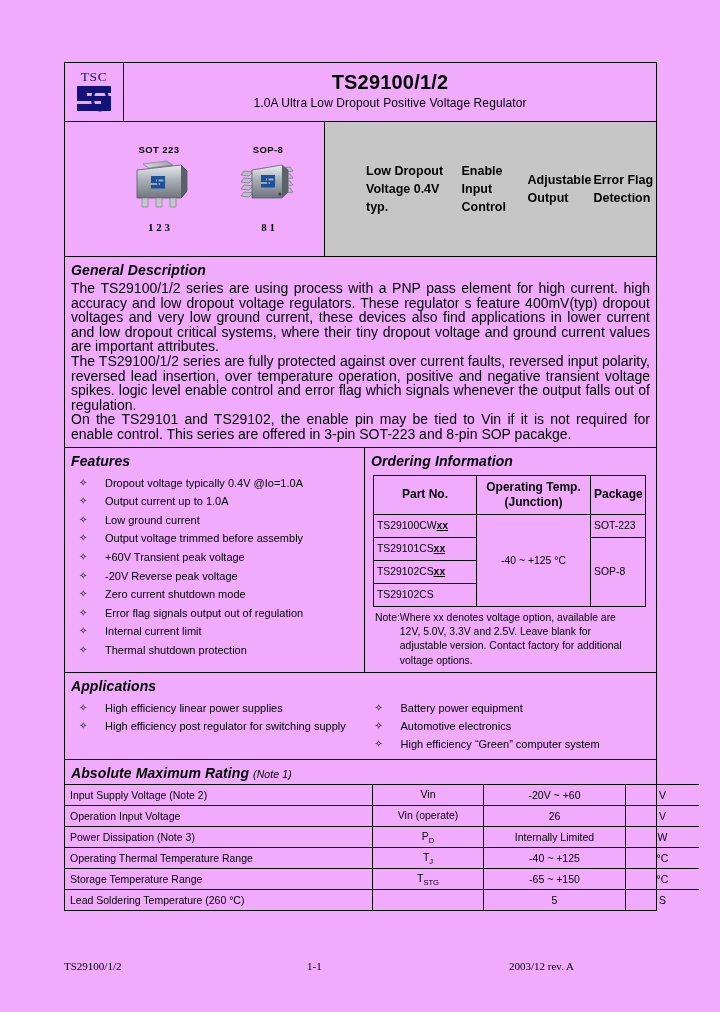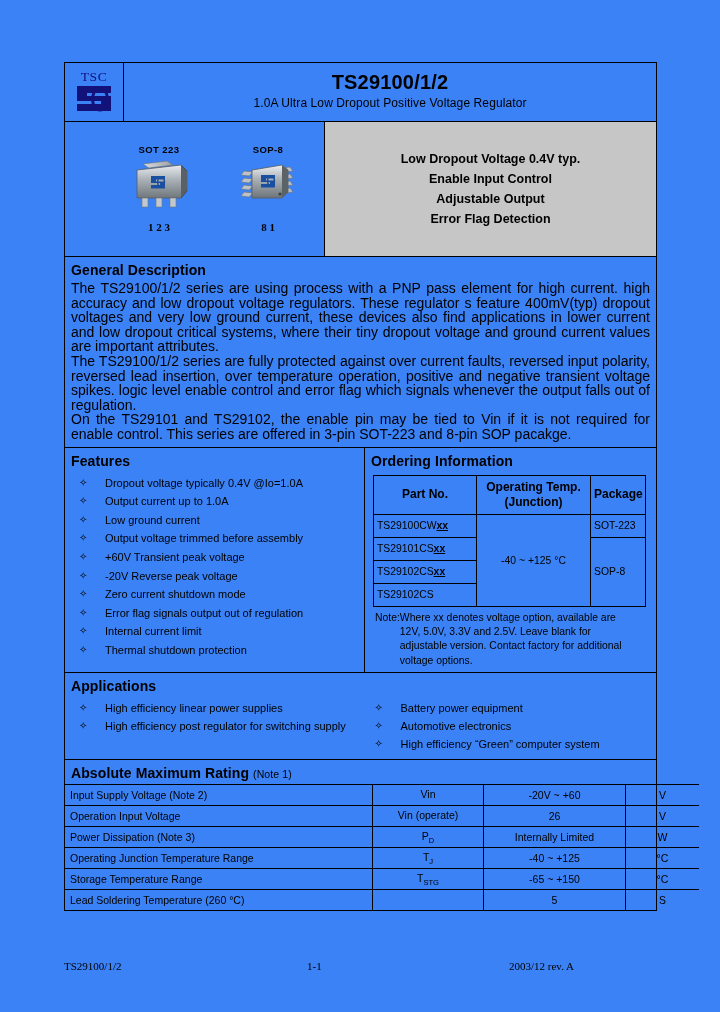--- a/index.html
+++ b/index.html
@@ -12,21 +12,21 @@
     height: 1012px;
     position: relative;
     font-family: "Liberation Sans", sans-serif;
     color: #000;
     overflow: hidden;
   }
   .page {
     position: absolute;
     left: 0; top: 0;
     width: 720px; height: 1012px;
-    background: #3b82f6;
+    background: #f0abfc;
   }
   .sheet {
     position: absolute;
     left: 64px;
     top: 62px;
     width: 593px;
   }
 
   
   .hdr {
@@ -109,41 +109,43 @@
   .pkg-pins {
     font-size: 11px;
     font-weight: bold;
     font-family: "Liberation Serif", serif;
     margin-top: 1px;
   }
   .band-feat {
     flex: 1;
     background: #c6c6c6;
     display: flex;
-    flex-direction: column;
+    flex-direction: row;
     align-items: center;
     justify-content: center;
     gap: 2px;
+    padding-left: 41px;
   }
   .band-feat div {
     font-size: 12.5px;
     font-weight: bold;
     line-height: 18px;
   }
 
   
   .sec {
     border: 1.4px solid #000;
     border-top: none;
   }
   .sec-head {
     font-size: 14px;
     font-weight: bold;
     padding: 5px 6px 3px 6px;
     letter-spacing: 0.1px;
+    font-style: italic;
   }
   .sec-head .note-sm {
     font-size: 10.5px;
     font-weight: normal;
   }
 
   
   .desc {
     padding: 0 6px 5px 6px;
   }
@@ -490,21 +492,21 @@
           <td class="amr-val">26</td>
           <td class="amr-unit">V</td>
         </tr>
         <tr>
           <td class="amr-param">Power Dissipation (Note 3)</td>
           <td class="amr-sym"><span>P</span><sub>D</sub></td>
           <td class="amr-val">Internally Limited</td>
           <td class="amr-unit">W</td>
         </tr>
         <tr>
-          <td class="amr-param">Operating Junction Temperature Range</td>
+          <td class="amr-param">Operating Thermal Temperature Range</td>
           <td class="amr-sym"><span>T</span><sub>J</sub></td>
           <td class="amr-val">-40 ~ +125</td>
           <td class="amr-unit">°C</td>
         </tr>
         <tr>
           <td class="amr-param">Storage Temperature Range</td>
           <td class="amr-sym"><span>T</span><sub>STG</sub></td>
           <td class="amr-val">-65 ~ +150</td>
           <td class="amr-unit">°C</td>
         </tr>

